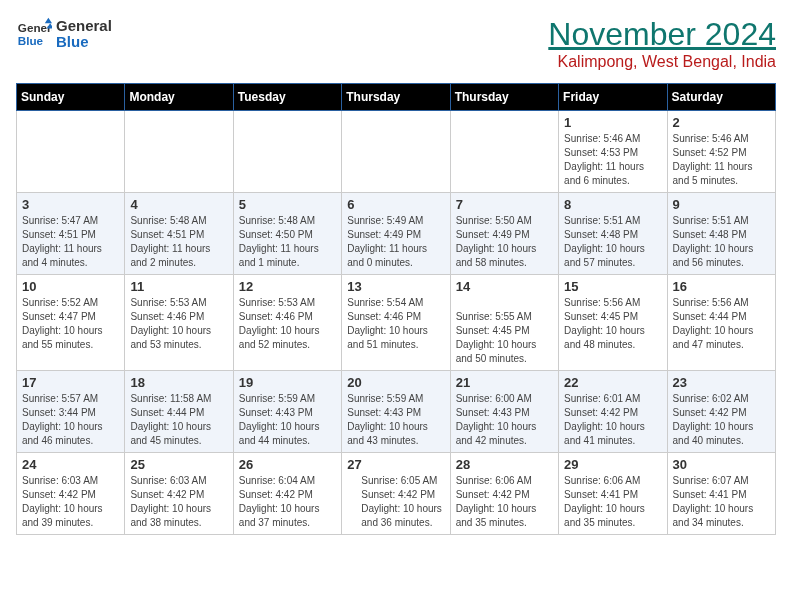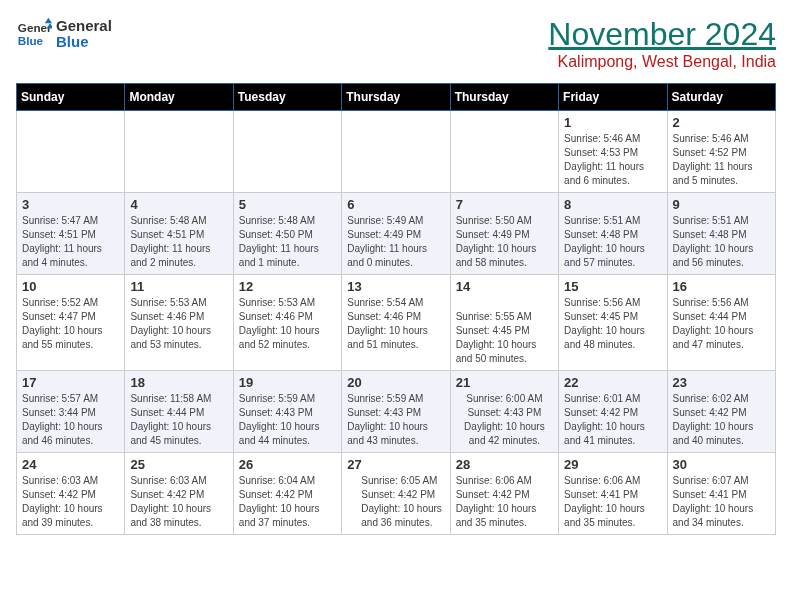--- a/index.html
+++ b/index.html
@@ -250,21 +250,21 @@
 Daylight: 10 hours and 44 minutes.</div>
         </td>
         <td>
           <span class="day-num">20</span>
           <div class="day-info" style="white-space: pre-line;">Sunrise: 5:59 AM
 Sunset: 4:43 PM
 Daylight: 10 hours and 43 minutes.</div>
         </td>
         <td>
           <span class="day-num">21</span>
-          <div class="day-info" style="white-space: pre-line; text-align: center;">Sunrise: 6:00 AM
+          <div class="day-info" style="white-space: pre-line;">Sunrise: 6:00 AM
 Sunset: 4:43 PM
 Daylight: 10 hours and 42 minutes.</div>
         </td>
         <td>
           <span class="day-num">22</span>
           <div class="day-info" style="white-space: pre-line;">Sunrise: 6:01 AM
 Sunset: 4:42 PM
 Daylight: 10 hours and 41 minutes.</div>
         </td>
         <td>

